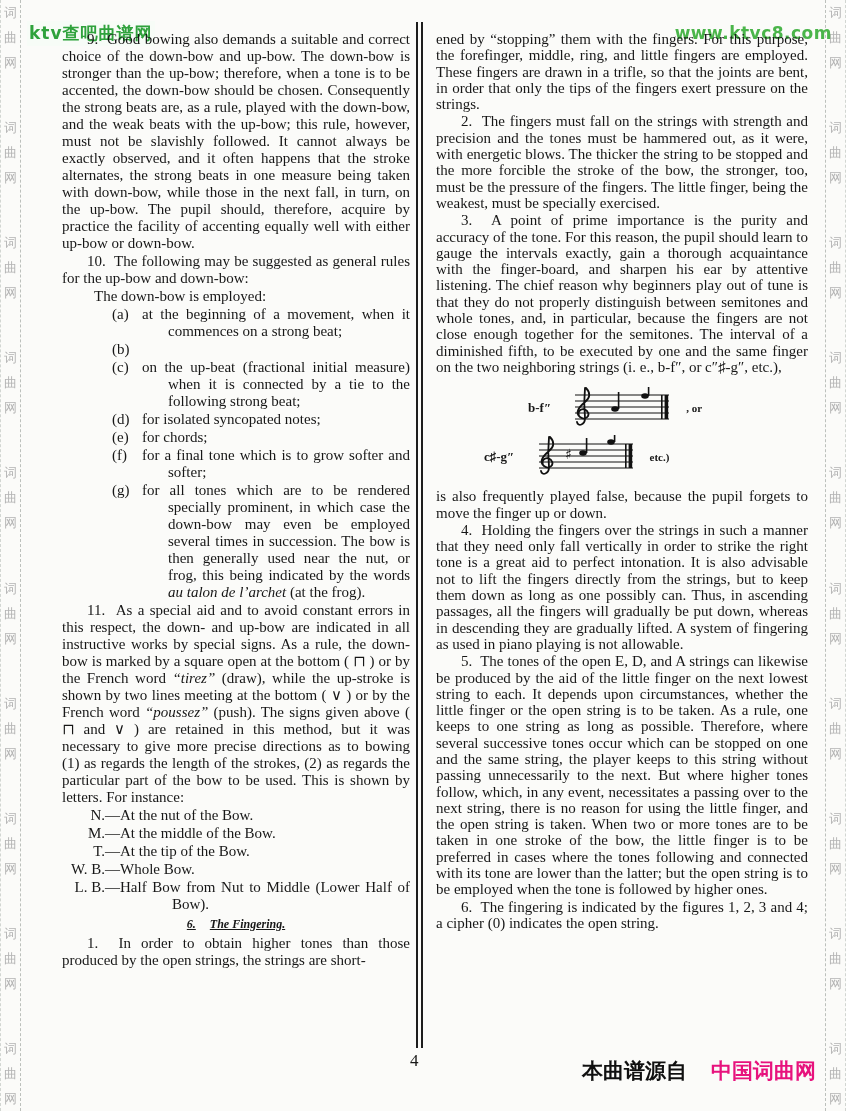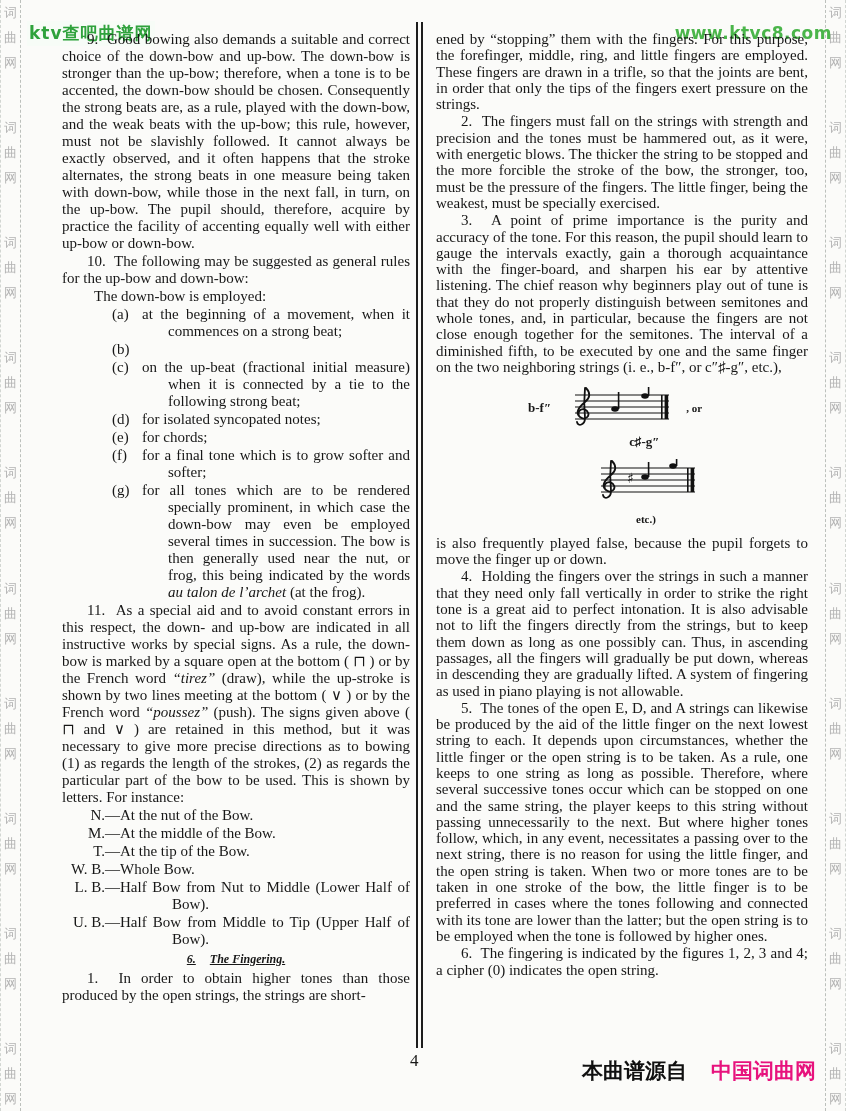--- a/index.html
+++ b/index.html
@@ -58,21 +58,21 @@
   .bow-label{flex:none;width:58px;text-align:right;white-space:pre;}
   .bow-text{flex:1;padding-left:52px;text-indent:-52px;}
 
   .heading{text-align:center;font-weight:bold;font-style:italic;font-size:12px;margin:3px 0 2px;text-decoration:underline;}
   .heading .hnum{margin-right:14px;}
 
   
   .notation{margin:10px 0 8px;}
   .nrow{display:flex;align-items:center;gap:7px;margin-bottom:3px;}
   .nrow1{padding-left:92px;}
-  .nrow2{padding-left:48px;flex-direction:column;}
+  .nrow2{padding-left:48px;}
   .nlabel{font-weight:bold;font-size:13px;white-space:pre;}
   .nsuffix{font-weight:bold;font-size:11px;}
   .staff{display:block;}
 
   .page-num{position:absolute;left:410px;top:1051px;font-size:17px;}
 </style>
 </head>
 <body style="--green: #2fa23c; --green-light: #4ab54a; --pink: #e7127d; --ink: #171717; --edge: #b4b4b4; --paper: #fbfbf9;">
 
 <div class="page">
@@ -239,24 +239,20 @@
         <span class="bow-label">T.—</span>
         <span class="bow-text">At the tip of the Bow.</span>
       </div>
       <div class="bow-line">
         <span class="bow-label">W. B.—</span>
         <span class="bow-text">Whole Bow.</span>
       </div>
       <div class="bow-line">
         <span class="bow-label">L. B.—</span>
         <span class="bow-text">Half Bow from Nut to Middle (Lower Half of Bow).</span>
-      </div>
-      <div class="bow-line">
-        <span class="bow-label">U. B.—</span>
-        <span class="bow-text">Half Bow from Middle to Tip (Upper Half of Bow).</span>
       </div>
     </div>
 
     <div class="heading">
       <span class="hnum">6.</span><span>The Fingering.</span>
     </div>
 
     <p class="ind">1.&nbsp;&nbsp;In order to obtain higher tones than those produced by the open strings, the strings are short-</p>
   </div>
 

